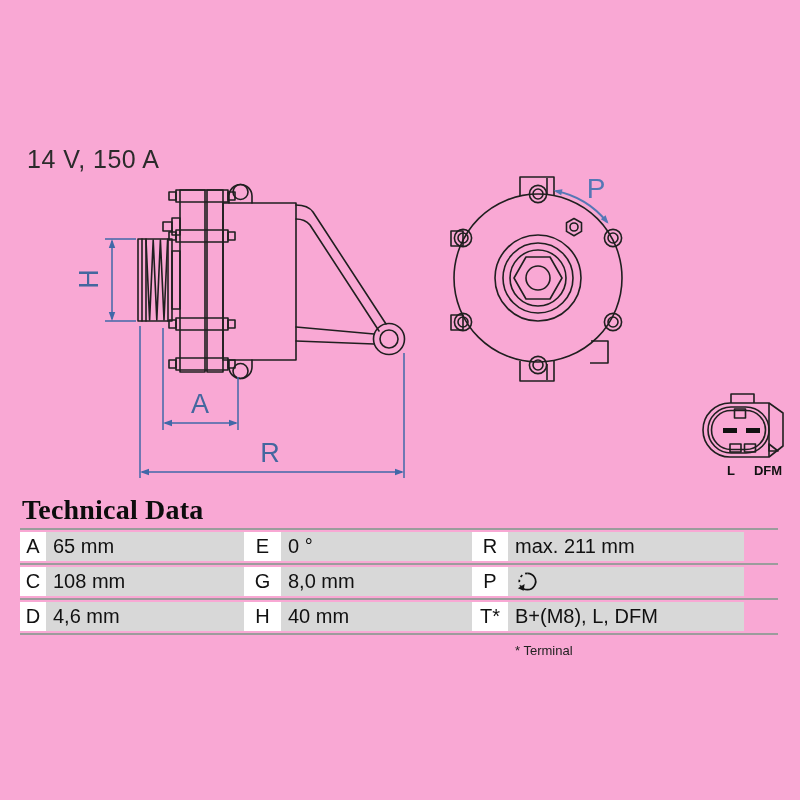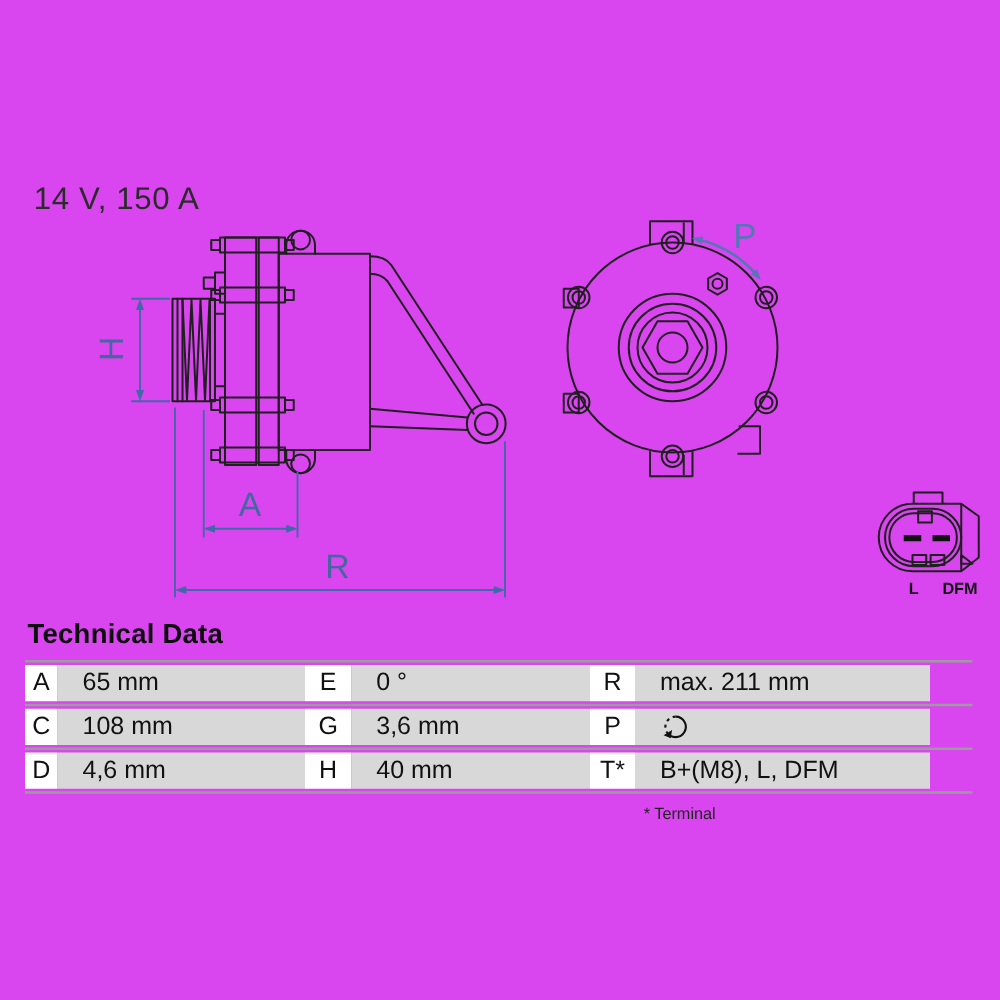--- a/index.html
+++ b/index.html
@@ -1,34 +1,34 @@
 <!DOCTYPE html>
 <html><head>
 <meta charset="utf-8">
 <style>
   html,body{margin:0;padding:0;background:#fff;}
   .page{
-    position:relative;width:800px;height:800px;background:#d946ef;overflow:hidden;
+    position:relative;width:800px;height:800px;background:#f9a8d4;overflow:hidden;
     font-family:"Liberation Sans", sans-serif;
   }
   .title{
     position:absolute;left:27px;top:145px;
     font-size:25px;color:#2b2b2b;letter-spacing:0.5px;white-space:nowrap;
   }
   .drawing{position:absolute;left:0;top:0;width:800px;height:800px;}
   .tech-header{
     position:absolute;left:22px;top:494px;
-    font-size:22px;font-weight:bold;color:#0d0d0d;letter-spacing:0.2px;
+    font-size:28px;font-weight:bold;color:#0d0d0d;letter-spacing:0.2px;font-family:Liberation Serif, serif;
   }
   .tbl{position:absolute;left:20px;top:526px;width:758px;font-size:20px;color:#111;}
   .trule{height:2px;background:#9c9c9c;margin:2px 0;}
   .trow{display:flex;height:29px;}
   .cell{display:flex;align-items:center;}
   .cell.key{justify-content:center;background:#ffffff;}
-  .cell.val{background:#d8d8d8;padding-left:20px;box-sizing:border-box;}
+  .cell.val{background:#d8d8d8;padding-left:7px;box-sizing:border-box;}
   .w-k1{width:26px;} .w-v1{width:198px;}
   .w-k2{width:37px;} .w-v2{width:191px;}
   .w-k3{width:36px;} .w-v3{width:236px;text-align:right;}
   .p-icon{display:inline-flex;align-items:center;margin-right:4px;}
   .footnote{
     position:absolute;left:515px;top:643px;
     font-size:13px;color:#222;
   }
   .dim-label{fill:#44679f;font-size:27px;font-family:"Liberation Sans",sans-serif;}
   .p-label{fill:#5577b5;font-size:28px;font-family:"Liberation Sans",sans-serif;}
@@ -216,21 +216,21 @@
       <div class="cell key w-k1">
           <span>C</span>
         </div>
       <div class="cell val w-v1">
           <span>108 mm</span>
         </div>
       <div class="cell key w-k2">
           <span>G</span>
         </div>
       <div class="cell val w-v2">
-          <span>3,6 mm</span>
+          <span>8,0 mm</span>
         </div>
       <div class="cell key w-k3">
           <span>P</span>
         </div>
       <div class="cell val w-v3">
         <span class="p-icon">
           <svg width="25" height="25" viewBox="0 0 26 26" xmlns="http://www.w3.org/2000/svg">
             <path d="M13,4.5 A8.5,8.5 0 1 1 5.6,17.25" stroke="#111" stroke-width="1.8" fill="none"></path>
             <path d="M13,4.5 A8.5,8.5 0 0 0 5.6,17.25" stroke="#111" stroke-width="1.8" fill="none" stroke-dasharray="2.5 3.2"></path>
             <polygon points="3,20 10,15.5 9,22.5" fill="#111"></polygon>

